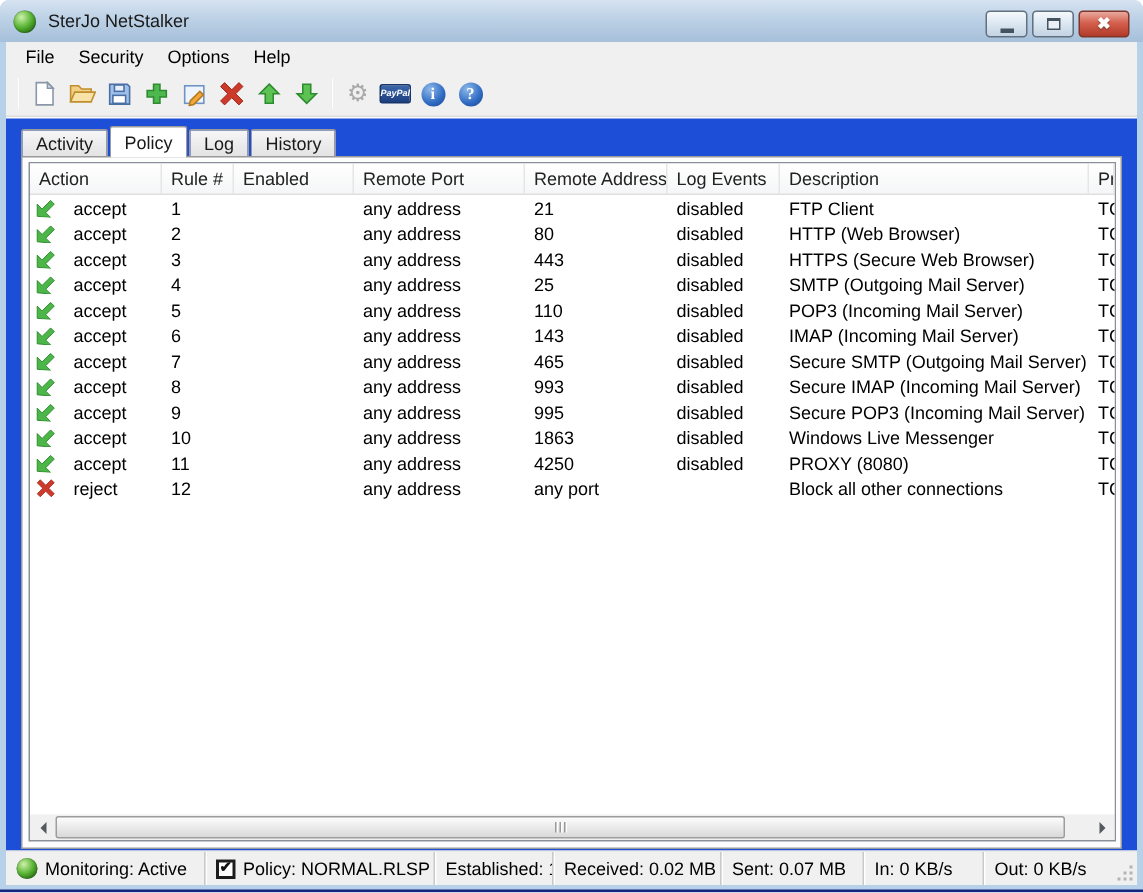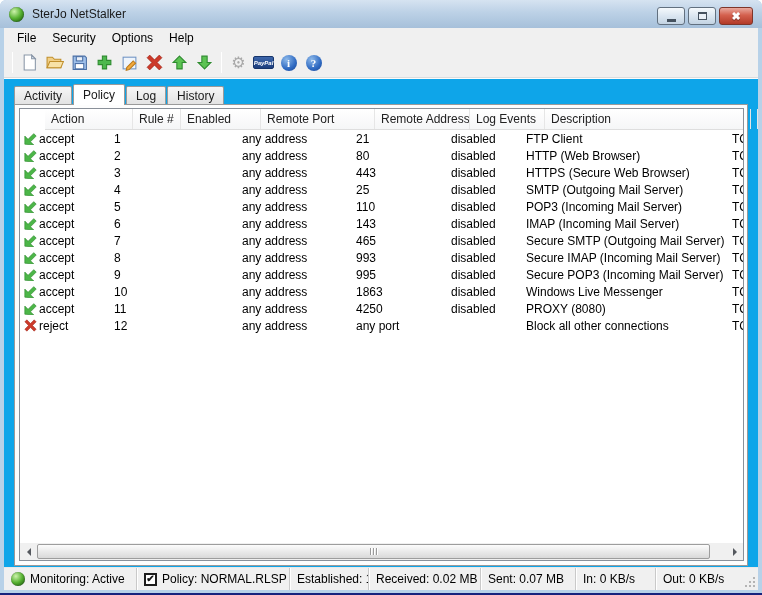--- a/index.html
+++ b/index.html
@@ -22,21 +22,21 @@
   .win-btn { width:28px; height:18px; border:1px solid #62707f; border-radius:3px;
              background:linear-gradient(#f5f9fc,#dde8f2 45%,#c3d3e2);
              display:flex; align-items:center; justify-content:center; }
   .glyph-min { width:9px; height:3px; background:#45525f; margin-top:8px; }
   .glyph-max { width:9px; height:8px; border:1px solid #45525f; border-top-width:2px; background:#e9f0f7; }
   .win-btn.close { width:34px; border-color:#7e352a;
              background:linear-gradient(#e9a99e,#d4604e 45%,#b23a28); }
   .glyph-close { color:#fff; font-weight:bold; font-size:11px; line-height:1; text-shadow:0 1px 1px rgba(0,0,0,.4); }
 
   
-  .client { position:absolute; top:28px; left:4px; right:4px; bottom:5px; background:#0ea5e9; }
+  .client { position:absolute; top:28px; left:4px; right:4px; bottom:5px; background:#1d4ed8; }
 
   .menubar { position:absolute; top:0; left:0; right:0; height:20px; padding-left:5px;
              display:flex; align-items:center; background:#f0f0f0; }
   .menu-item { padding:2px 8px; }
 
   .toolbar { position:absolute; top:20px; left:0; right:0; height:30px; padding-left:4px;
              display:flex; align-items:center; background:#f0f0f0;
              border-bottom:1px solid #dcdcdc; box-shadow:0 1px 0 #fbfbfb; }
   .tb-sep { width:1px; height:21px; background:#c6c6c6; border-right:1px solid #fff; margin:0 4px; flex:none; }
   .tb-btn { width:25px; height:25px; display:flex; align-items:center; justify-content:center; flex:none; }
@@ -58,27 +58,27 @@
   .tab.active { height:21px; background:#fff; margin-bottom:-1px; position:relative; z-index:4; }
 
   .tabpage { position:absolute; top:76px; left:10px; right:10px; bottom:24px;
              background:#fdfdfd; border:1px solid #9a9a9a; z-index:2; }
 
   
   .listview { position:absolute; top:3px; left:4px; right:3px; bottom:4px;
               border:1px solid #8a9099; background:#fff; display:flex; flex-direction:column; }
   .grid-cols { display:grid; grid-template-columns:88px 48px 80px 114px 95px 75px 206px 1fr; }
   .lv-header { height:21px; flex:none; background:linear-gradient(#ffffff,#f5f6f7);
-               border-bottom:1px solid #dedede;margin-left:25px; }
+               border-bottom:1px solid #dedede; }
   .lv-h { padding:3px 0 0 6px; border-right:1px solid #e6e6e6; color:#222;
           white-space:nowrap; overflow:hidden; }
   .lv-body { flex:1; overflow:hidden; background:#fff; }
   .trow { height:17px; align-items:center; }
   .tcell { padding-left:6px; white-space:nowrap; overflow:hidden; }
-  .action-cell { display:flex; align-items:center; gap:2px; padding-left:4px; white-space:nowrap; overflow:hidden; }
+  .action-cell { display:flex; align-items:center; gap:12px; padding-left:4px; white-space:nowrap; overflow:hidden; }
   .action-cell .ric { width:13px; height:13px; flex:none; display:flex; }
 
   
   .hscroll { height:17px; flex:none; display:flex; background:#f0f0f0; }
   .sb-arrow { width:17px; height:17px; flex:none; display:flex; align-items:center; justify-content:center; }
   .tri-left  { width:0; height:0; border:4px solid transparent; border-right-color:#55585e; border-left:none; }
   .tri-right { width:0; height:0; border:4px solid transparent; border-left-color:#55585e; border-right:none; }
   .sb-track { flex:1; position:relative; }
   .sb-thumb { position:absolute; left:0; top:1px; bottom:1px; width:calc(100% - 16px);
               background:linear-gradient(#fcfcfc,#ececec 45%,#d9d9d9); border:1px solid #9d9d9d;

